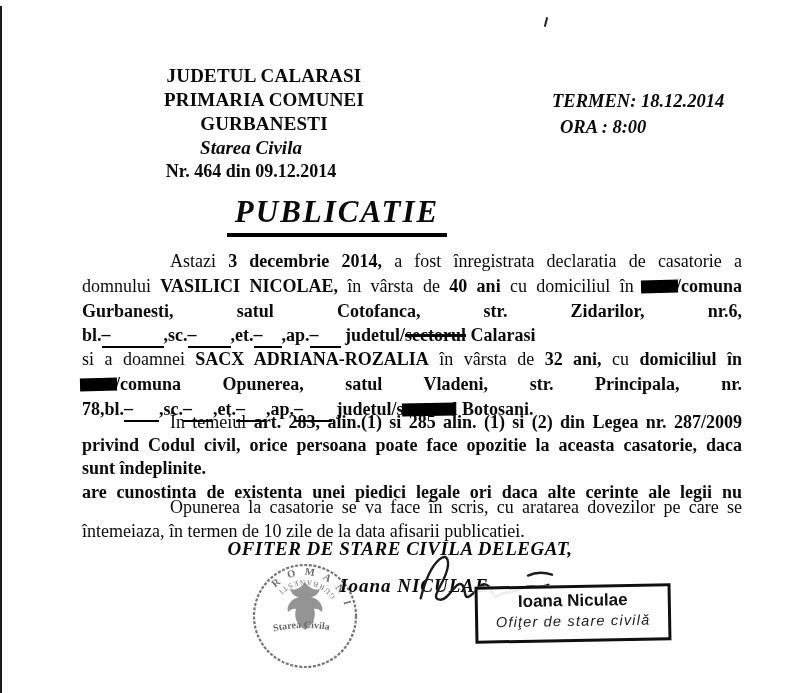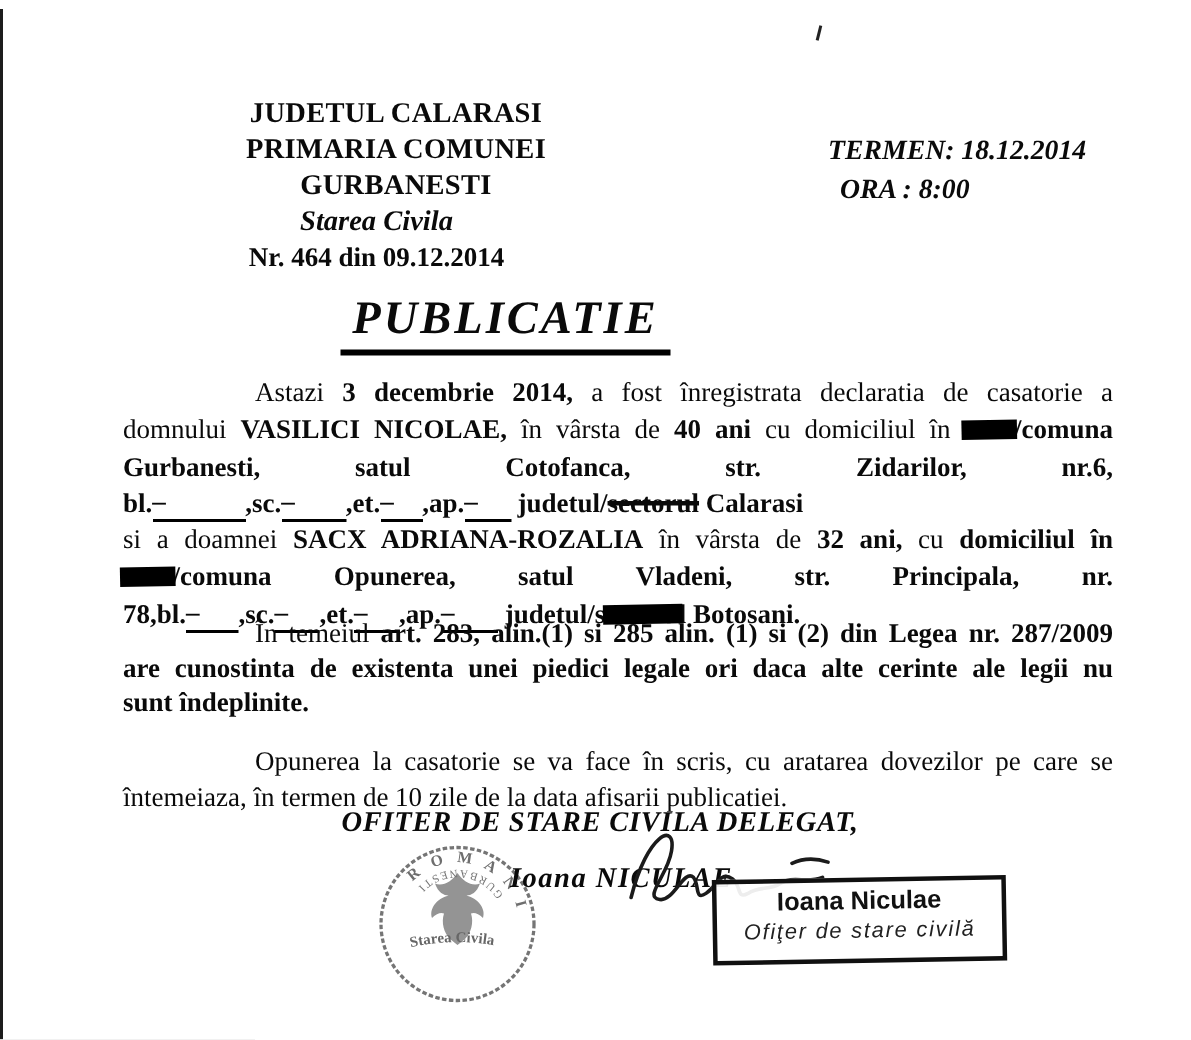--- a/index.html
+++ b/index.html
@@ -91,22 +91,23 @@
   </div>
 
   <div class="para p2">
     <div class="bl"><span>si a doamnei  </span><span class="b">SACX ADRIANA-ROZALIA</span><span> în vârsta de </span><span class="b">32 ani,</span><span> cu </span><span class="b">domiciliul în</span></div>
     <div class="bl"><span class="b blot">oras</span><span class="b">/comuna </span><span class="b">Opunerea, </span><span class="b">satul </span><span class="b">Vladeni, </span><span class="b">str. </span><span class="b">Principala, </span><span class="b">nr.</span></div>
     <div class="bl nl"><span class="b">78,bl.</span><span class="blank" style="min-width: 35px;">–</span><span class="b">,sc.</span><span class="blank" style="min-width: 30px;">–</span><span class="b">,et.</span><span class="blank" style="min-width: 30px;">–</span><span class="b">,ap.</span><span class="blank" style="min-width: 38px;">–</span><span class="b">  judetul/s</span><span class="b blot">ectoru</span><span class="b">l </span><span class="b">Botosani.</span></div>
   </div>
 
   <div class="para p3">
     <div class="bl ind"><span>În temeiul </span><span class="b">art. 283, alin.(1) si 285 alin. (1) si (2) din Legea nr. 287/2009</span></div>
+    <div class="bl"><span class="b">privind Codul civil, orice persoana poate face opozitie la aceasta casatorie, daca</span></div>
+    <div class="bl nl"><span class="b">sunt îndeplinite.</span></div>
     <div class="bl"><span class="b">are cunostinta de existenta unei piedici legale ori daca alte cerinte ale legii nu</span></div>
-    <div class="bl nl"><span class="b">sunt îndeplinite.</span></div>
   </div>
 
   <div class="para p4">
     <div class="bl ind"><span>Opunerea la casatorie se va face în scris, cu aratarea dovezilor pe care se</span></div>
     <div class="bl nl"><span>întemeiaza, în termen de 10 zile de la data afisarii publicatiei.</span></div>
   </div>
 
   <div class="officer">OFITER DE STARE CIVILA DELEGAT,</div>
 
   <svg class="round-stamp" width="118" height="118" viewBox="0 0 118 118">

